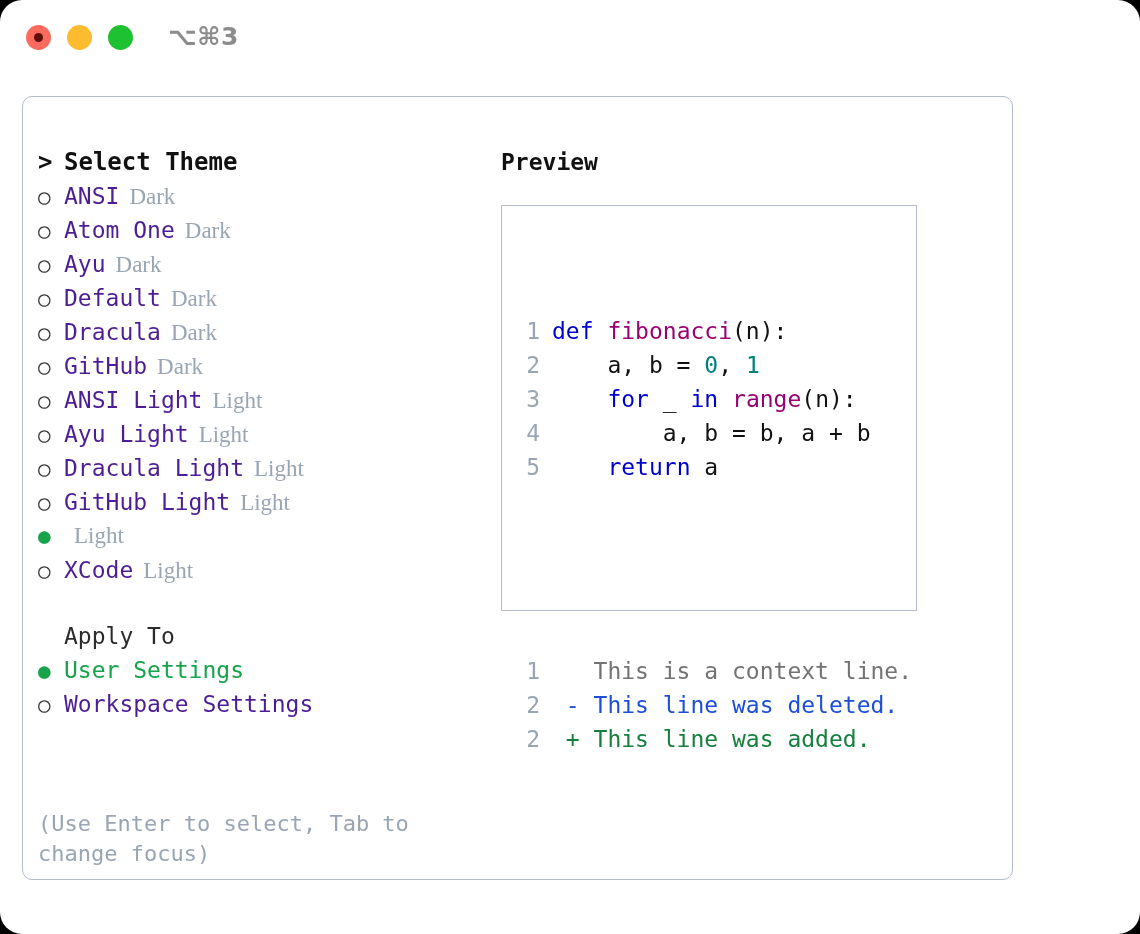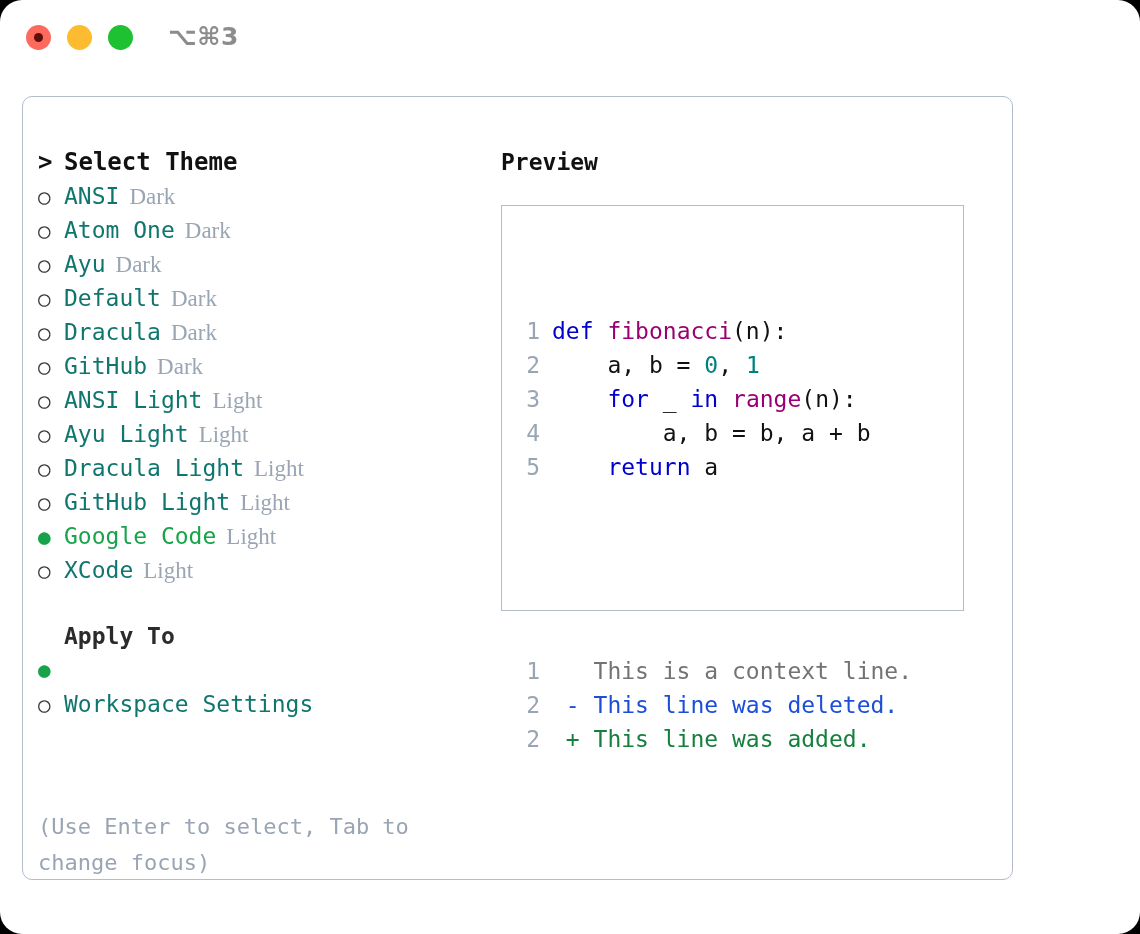--- a/index.html
+++ b/index.html
@@ -124,46 +124,45 @@
     color: #111111;
     font-size: 24px;
   }
   .row-title .marker {
     font-weight: bold;
     color: #111111;
     font-size: 24px;
   }
 
   .name {
-    color: #0f766e;
+    color: #4c1d95;
   }
   .name.sel {
     color: #16a34a;
   }
   .suffix {
     color: #9aa5b4;
     margin-left: 10px;
     font-family: Liberation Serif, serif;
   }
 
   .section-label {
     color: #2b2b2b;
     font-size: 23px;
-    font-weight: bold;
   }
 
   .spacer-lg { height: 32px; }
 
   .hint {
     position: absolute;
     left: 15px;
     top: 712px;
     width: 430px;
     font-size: 22px;
-    line-height: 36px;
+    line-height: 30px;
     color: #9aa5b4;
   }
 
   
   .right-col {
     position: absolute;
     left: 478px;
     top: 48px;
     width: 495px;
   }
@@ -172,21 +171,21 @@
     font-size: 23px;
     font-weight: bold;
     color: #111111;
     line-height: 34px;
   }
 
   .preview-box {
     position: absolute;
     left: 0;
     top: 60px;
-    width: 463px;
+    width: 416px;
     height: 406px;
     box-sizing: border-box;
     border: 1.5px solid #b4bcc9;
     background: #ffffff;
   }
 
   .code {
     position: absolute;
     left: 16px;
     top: 40px;
@@ -286,40 +285,40 @@
               <span class="name">Dracula Light</span>
               <span class="suffix">Light</span>
             </div>
             <div class="row">
               <span class="marker">○</span>
               <span class="name">GitHub Light</span>
               <span class="suffix">Light</span>
             </div>
             <div class="row">
               <span class="marker sel">●</span>
-              <span class="name sel">Google Code</span>
               <span class="suffix">Light</span>
             </div>
             <div class="row">
               <span class="marker">○</span>
               <span class="name">XCode</span>
               <span class="suffix">Light</span>
             </div>
           </div>
 
         <div class="spacer-lg"></div>
 
         <div class="row">
           <span class="marker blank">○</span>
           <span class="section-label">Apply To</span>
         </div>
 
         <div id="apply-list">
             <div class="row">
               <span class="marker sel">●</span>
+              <span class="name sel">User Settings</span>
             </div>
             <div class="row">
               <span class="marker">○</span>
               <span class="name">Workspace Settings</span>
             </div>
           </div>
       </div>
 
       <div class="hint">(Use Enter to select, Tab to change focus)</div>
 

